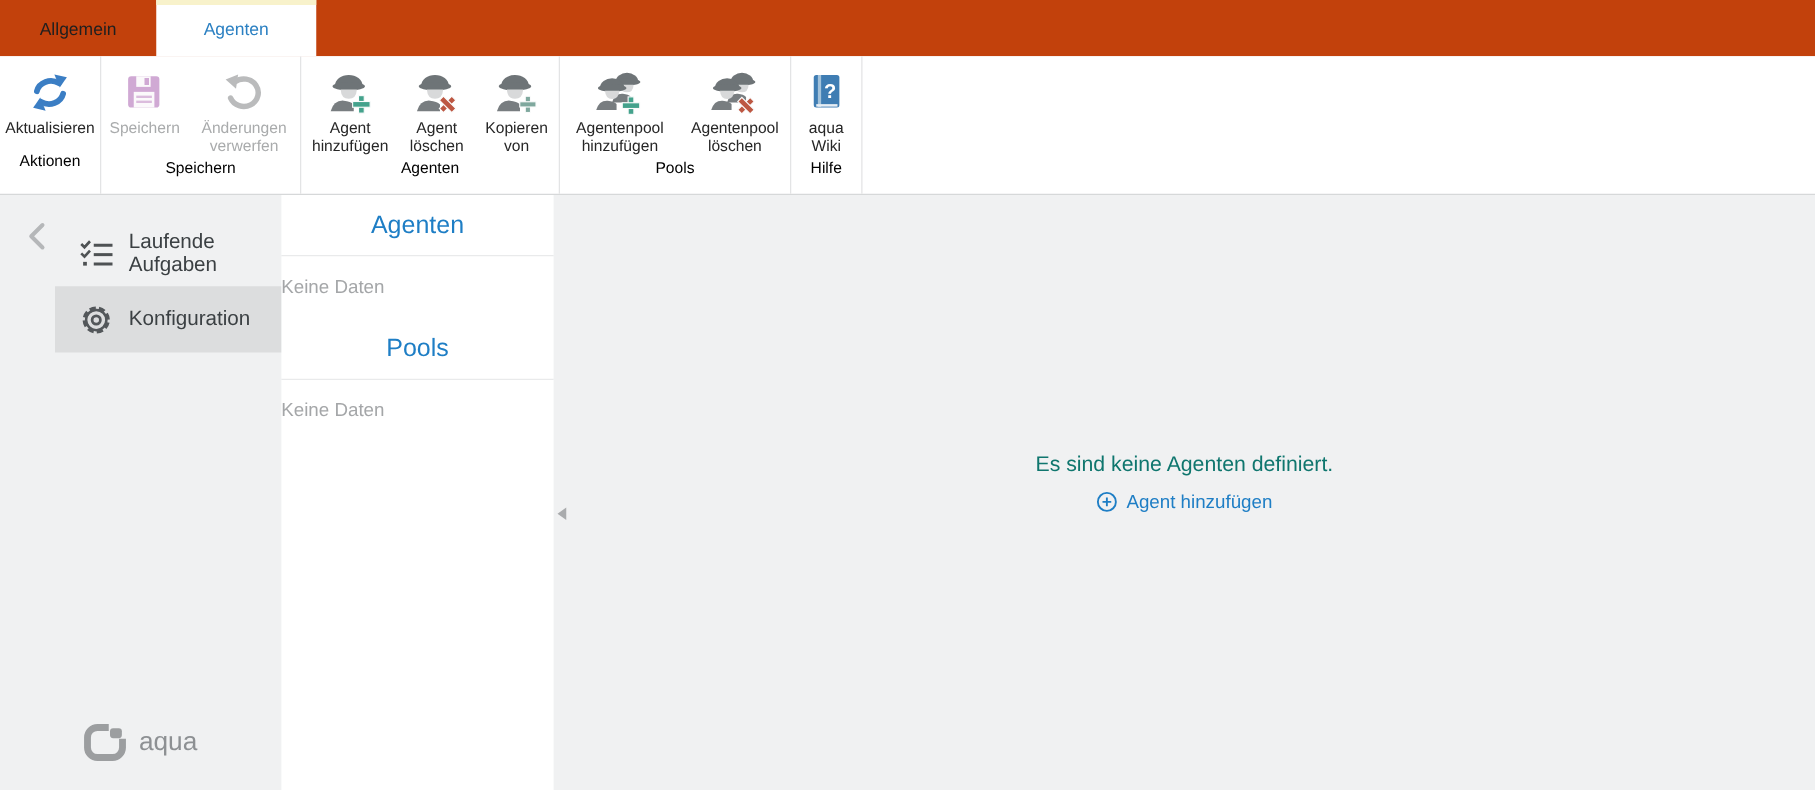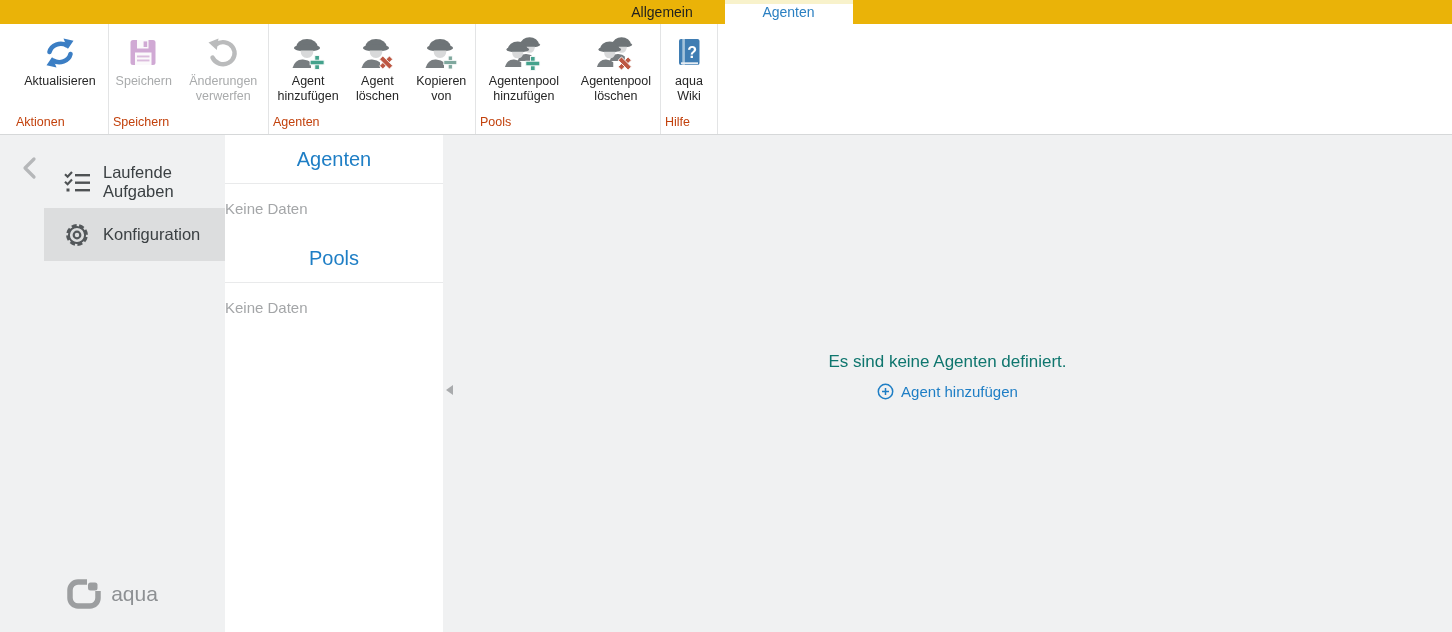--- a/index.html
+++ b/index.html
@@ -5,40 +5,40 @@
   html,body{margin:0;padding:0;}
   body{
     width:1452px;height:632px;overflow:hidden;
     font-family:"Liberation Sans","DejaVu Sans",sans-serif;
     background:#f0f1f2;color:#1f1f1f;
     -webkit-font-smoothing:antialiased;
   }
   .app{display:flex;flex-direction:column;width:1452px;height:632px;}
 
   
-  .tabbar{height:24px;background:#eab308;display:flex;flex-shrink:0;justify-content:center;}
+  .tabbar{height:45px;background:#c2410c;display:flex;flex-shrink:0;}
   .tab{position:relative;display:flex;align-items:center;justify-content:center;
        font-size:14px;color:#1f1f1f;cursor:pointer;}
   .tab.inactive{width:125px;}
   .tab.active{width:128px;background:#ffffff;color:#2b80c2;}
   .tab.active .tab-stripe{position:absolute;top:0;left:0;right:0;height:4px;background:#f8f2cb;}
 
   
   .ribbon{height:110px;background:#ffffff;border-bottom:1px solid #d6d8d9;
           display:flex;flex-shrink:0;}
   .rgroup{display:flex;flex-direction:column;border-right:1px solid #e3e4e5;box-sizing:border-box;}
   .rgroup-buttons{flex:1;display:flex;justify-content:center;align-items:stretch;padding-top:5px;}
-  .rgroup-label{text-align:left;font-size:12.5px;color:#c2410c;padding:2px 4px 5px;white-space:nowrap;}
+  .rgroup-label{text-align:center;font-size:12.5px;color:#000000;padding:2px 4px 19px;white-space:nowrap;}
   .rbtn{display:flex;flex-direction:column;align-items:center;justify-content:flex-start;
         padding:3px 2px 0;margin:0 1px;cursor:pointer;border-radius:2px;}
   .rbtn .ricon{height:42px;display:flex;align-items:center;justify-content:center;}
   .rbtn .rlabel{font-size:12.5px;line-height:1.18;text-align:center;color:#262626;}
   .rbtn.disabled{cursor:default;}
   .rbtn.disabled .rlabel{color:#a9abac;}
-  .g-aktionen{width:97px;margin-left:12px;}
+  .g-aktionen{width:81px;}
   .g-speichern{width:160px;}
   .g-agenten{width:207px;}
   .g-pools{width:185px;}
   .g-hilfe{width:57px;}
   .w84{width:84px;} .w70{width:70px;} .w92{width:92px;}
   .w80{width:80px;} .w60{width:60px;} .w68{width:68px;}
   .w94{width:94px;} .w86{width:86px;} .w46{width:46px;}
 
   
   .content{flex:1;display:flex;min-height:0;position:relative;}

